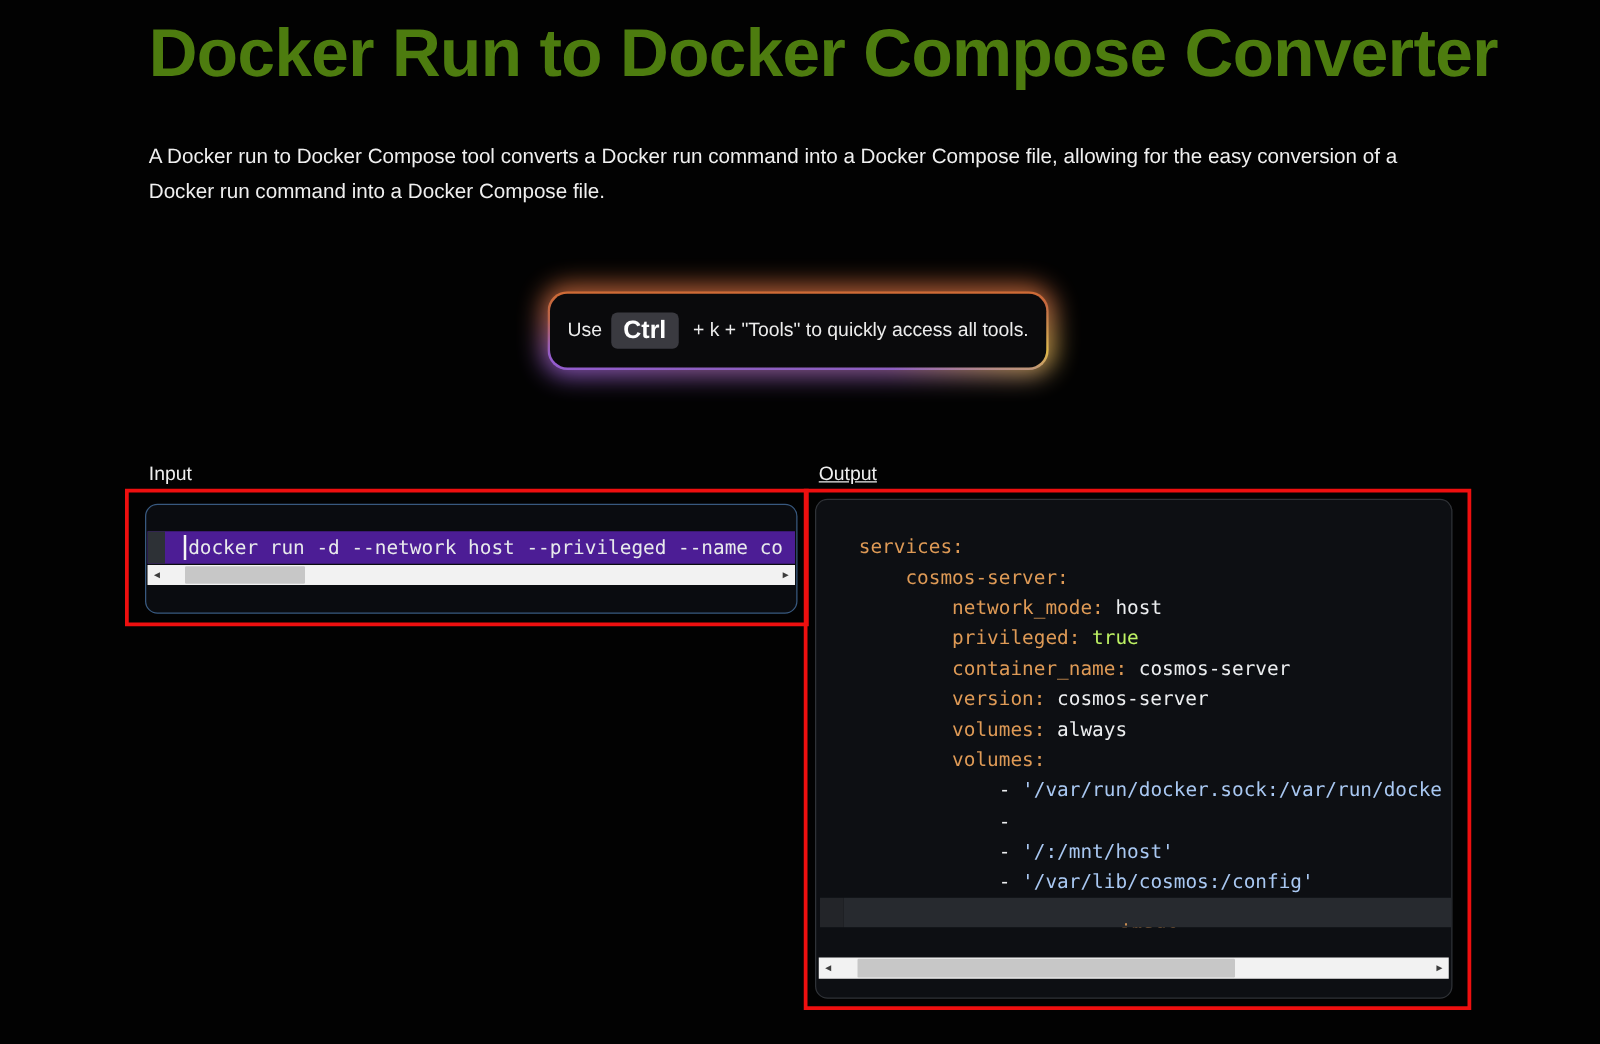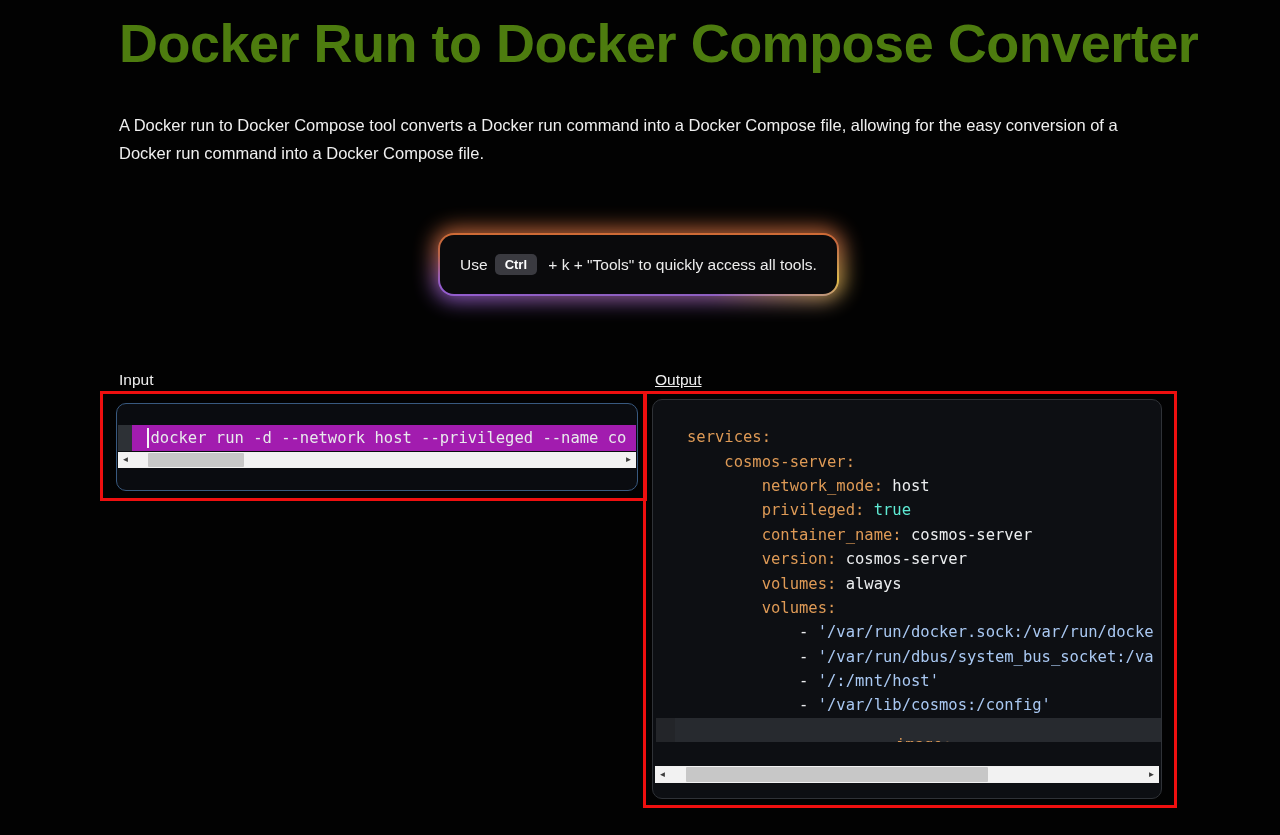--- a/index.html
+++ b/index.html
@@ -43,41 +43,41 @@
       linear-gradient(180deg, #cf6b35 0%, #af6158 55%, #8d5fc5 100%);
   }
   .hint-box {
     position:absolute; inset:0; border-radius:14px;
     background:#0a0a0c;
     display:flex; align-items:center; justify-content:center;
     font-size:15.5px; color:#ececec; white-space:pre;
   }
   .hint-kbd {
     display:inline-block; background:#3a3a40; color:#ffffff;
-    font-weight:700; font-size:13px;
+    font-weight:700; font-size:20px;
     border-radius:5px; padding:3px 10px; margin:0 7px;
   }
 
   
   .sec-label { font-size:15.5px; color:#efefef; }
 
   
   .red-box { border:3px solid #ee0f0f; background:transparent; }
   .red-box.input-red  { left:100px; top:391px; width:547px; height:110px; }
   .red-box.output-red { left:643px; top:391px; width:534px; height:417px; }
 
   
   .input-panel {
     left:116px; top:403px; width:522px; height:88px;
     border:1.5px solid #38597f; border-radius:10px;
     background:#0a0c10; overflow:hidden;
   }
   .input-row {
     position:absolute; left:1px; right:1px; top:21px; height:26px;
-    background:#a21caf; display:flex; align-items:center;
+    background:#4c1d95; display:flex; align-items:center;
     overflow:hidden;
   }
   .input-gutter {
     width:14px; height:26px; background:#2d3136; flex:0 0 auto;
   }
   .caret {
     width:1.5px; height:20px; background:#f5f5f5; margin-left:15px; flex:0 0 auto;
   }
   .input-text {
     font-family:"DejaVu Sans Mono","Liberation Mono",monospace;
@@ -115,21 +115,21 @@
     flex:1; height:100%; display:flex; align-items:center;
     padding-left:12px; white-space:pre;
     font-family:"DejaVu Sans Mono","Liberation Mono",monospace;
     font-size:15.5px;
   }
   .code-row.active .gutter-cell { background:#232529; }
   .code-row.active .line-content { background:#272a2f;flex-direction:column; }
 
   .tk-key  { color:#de9a56; }
   .tk-str  { color:#a9c8f2; }
-  .tk-bool { color:#5eead4; }
+  .tk-bool { color:#bef264; }
   .tk-txt  { color:#eceef0; }
 </style>
 </head>
 <body>
 
 <h1 class="abs page-title">Docker Run to Docker Compose Converter</h1>
 <p class="abs page-desc">A Docker run to Docker Compose tool converts a Docker run command into a Docker Compose file, allowing for the easy conversion of a Docker run command into a Docker Compose file.</p>
 
 <div class="abs hint-wrap">
   <div class="hint-glow"></div>
@@ -189,21 +189,21 @@
       <div class="code-row">
         <span class="gutter-cell"></span>
         <span class="line-content"><span class="tk-txt">        </span><span class="tk-key">volumes:</span></span>
       </div>
       <div class="code-row">
         <span class="gutter-cell"></span>
         <span class="line-content"><span class="tk-txt">            - </span><span class="tk-str">'/var/run/docker.sock:/var/run/docke</span></span>
       </div>
       <div class="code-row">
         <span class="gutter-cell"></span>
-        <span class="line-content"><span class="tk-txt">            - </span><span class="tk-str">'/var/run/dbus/system_bus_socket:/va</span></span>
+        <span class="line-content"><span class="tk-txt">            - </span></span>
       </div>
       <div class="code-row">
         <span class="gutter-cell"></span>
         <span class="line-content"><span class="tk-txt">            - </span><span class="tk-str">'/:/mnt/host'</span></span>
       </div>
       <div class="code-row">
         <span class="gutter-cell"></span>
         <span class="line-content"><span class="tk-txt">            - </span><span class="tk-str">'/var/lib/cosmos:/config'</span></span>
       </div>
       <div class="code-row active">

